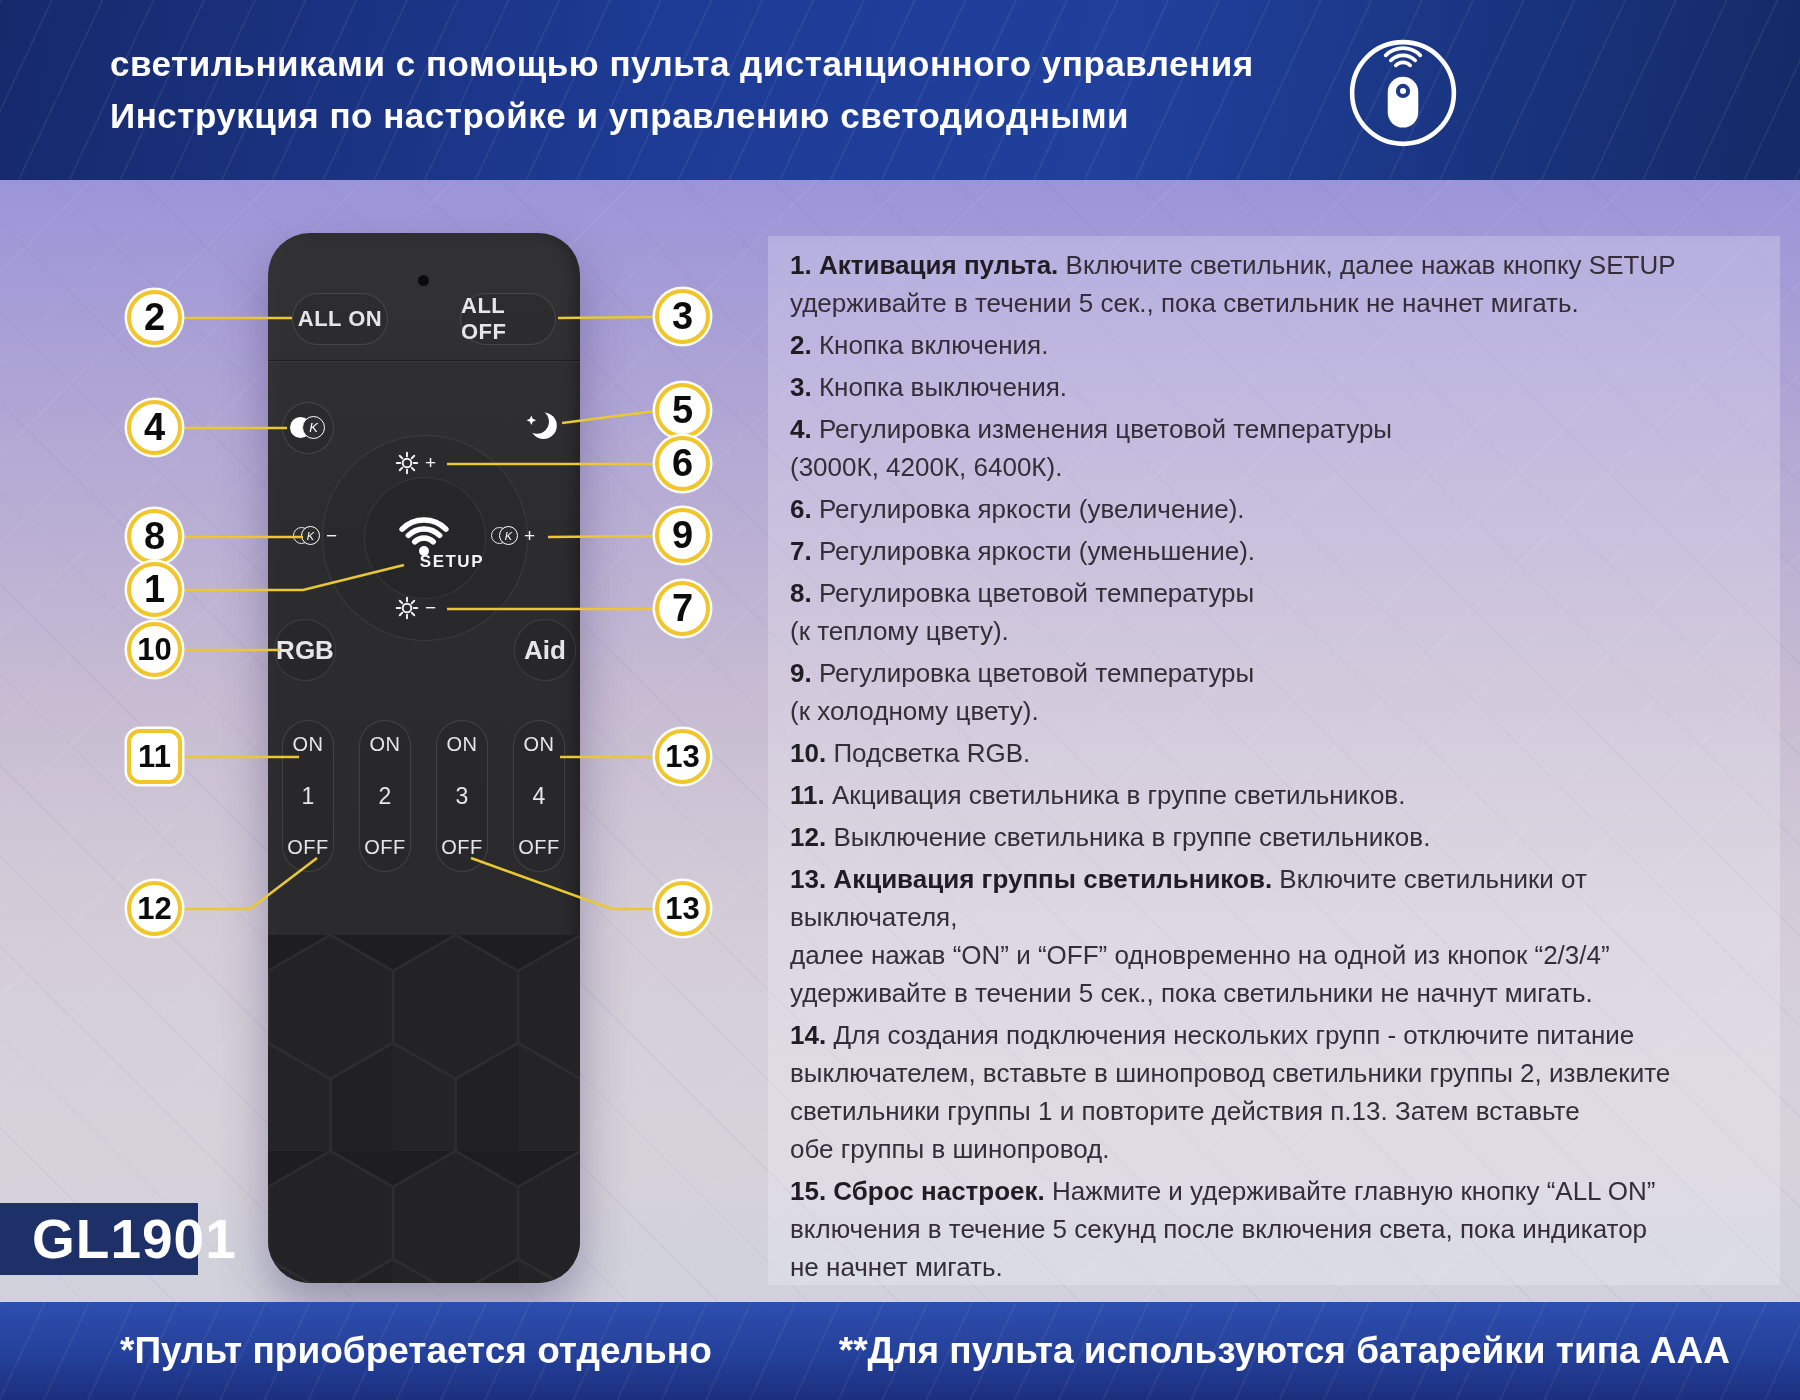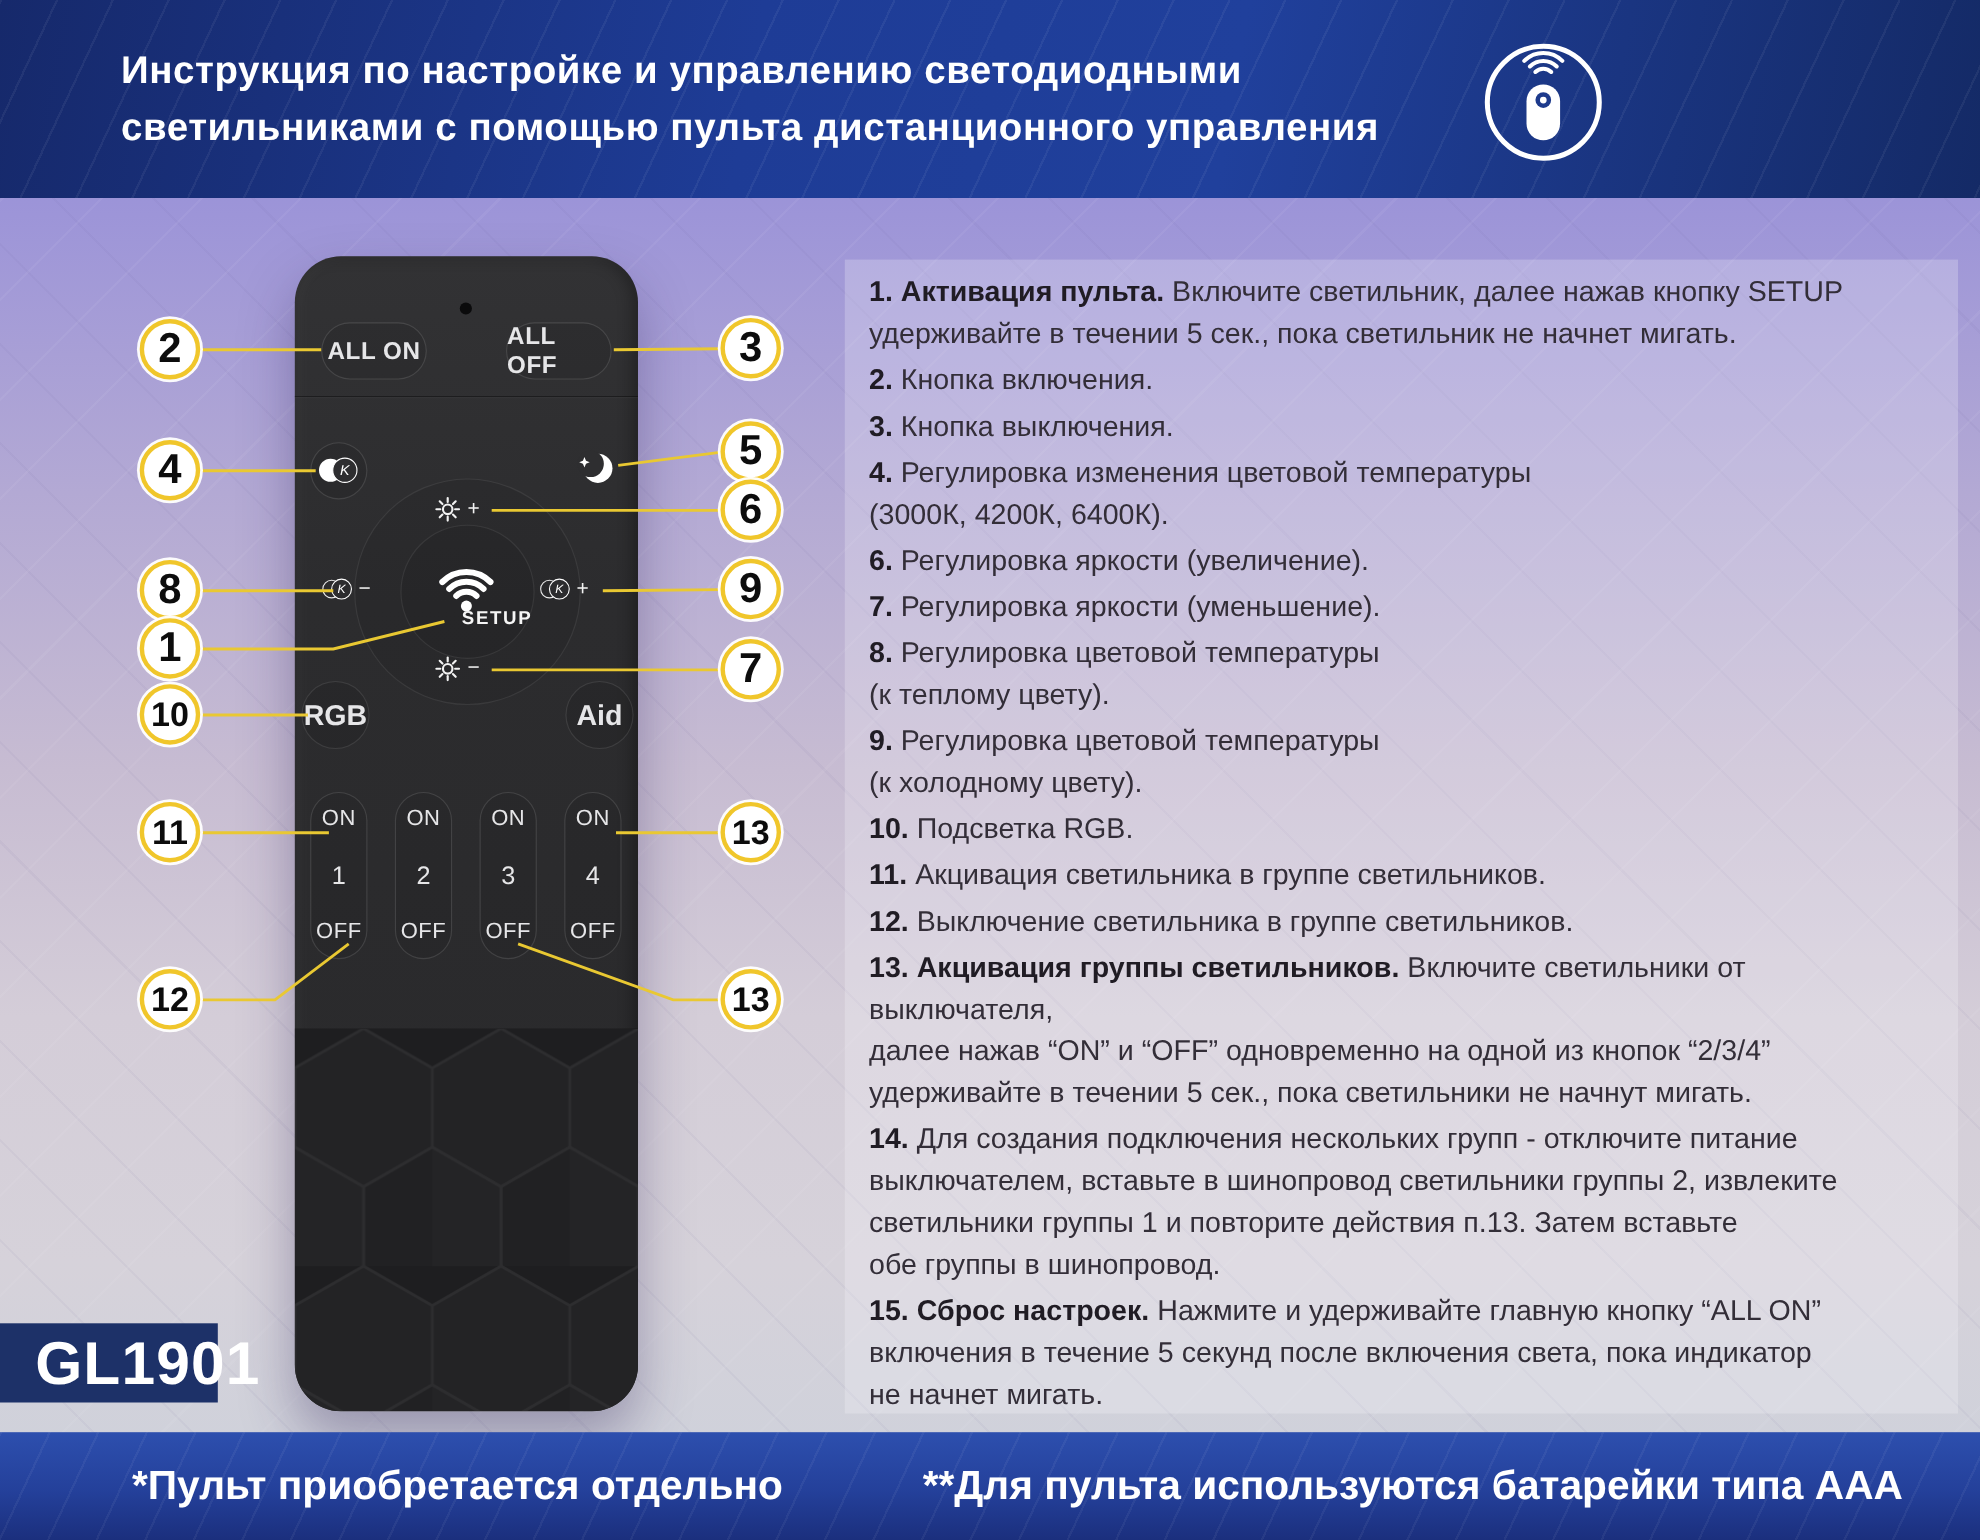--- a/index.html
+++ b/index.html
@@ -93,22 +93,22 @@
   .footer span{position:relative;color:#ffffff;font-size:37px;font-weight:700;z-index:1;}
 </style>
 </head>
 <body>
 
 <div class="stage">
   <div class="bg-pattern"></div>
 
   <div class="header">
     <div class="header-title">
+      <div>светильниками с помощью пульта дистанционного управления</div>
       <div>Инструкция по настройке и управлению светодиодными</div>
-      <div>светильниками с помощью пульта дистанционного управления</div>
     </div>
     <div class="header-icon">
       <svg width="114" height="114" viewBox="0 0 112 112">
         <circle cx="56" cy="56" r="50" fill="none" stroke="#ffffff" stroke-width="4.5"></circle>
         <path d="M48.9 28.9 A10 10 0 0 1 63.1 28.9" fill="none" stroke="#fff" stroke-width="3.6" stroke-linecap="round"></path>
         <path d="M44 24 A17 17 0 0 1 68 24" fill="none" stroke="#fff" stroke-width="3.6" stroke-linecap="round"></path>
         <path d="M39 19 A24 24 0 0 1 73 19" fill="none" stroke="#fff" stroke-width="3.6" stroke-linecap="round"></path>
         <rect x="41" y="40" width="30" height="50" rx="15" fill="#ffffff"></rect>
         <circle cx="56" cy="54" r="7" fill="#1d3a8c"></circle>
         <circle cx="56" cy="54" r="3" fill="#ffffff"></circle>
@@ -326,21 +326,21 @@
     </div>
   <div class="callout" style="left:127px;top:562px;">
       <span>1</span>
     </div>
   <div class="callout" style="left:655px;top:581px;">
       <span>7</span>
     </div>
   <div class="callout small" style="left:127px;top:622px;">
       <span>10</span>
     </div>
-  <div class="callout small" style="left:127px;top:729px;">
+  <div class="callout small" style="left:127px;top:729px;border-radius:13px;">
       <span>11</span>
     </div>
   <div class="callout small" style="left:655px;top:729px;">
       <span>13</span>
     </div>
   <div class="callout small" style="left:127px;top:881px;">
       <span>12</span>
     </div>
   <div class="callout small" style="left:655px;top:881px;">
       <span>13</span>

